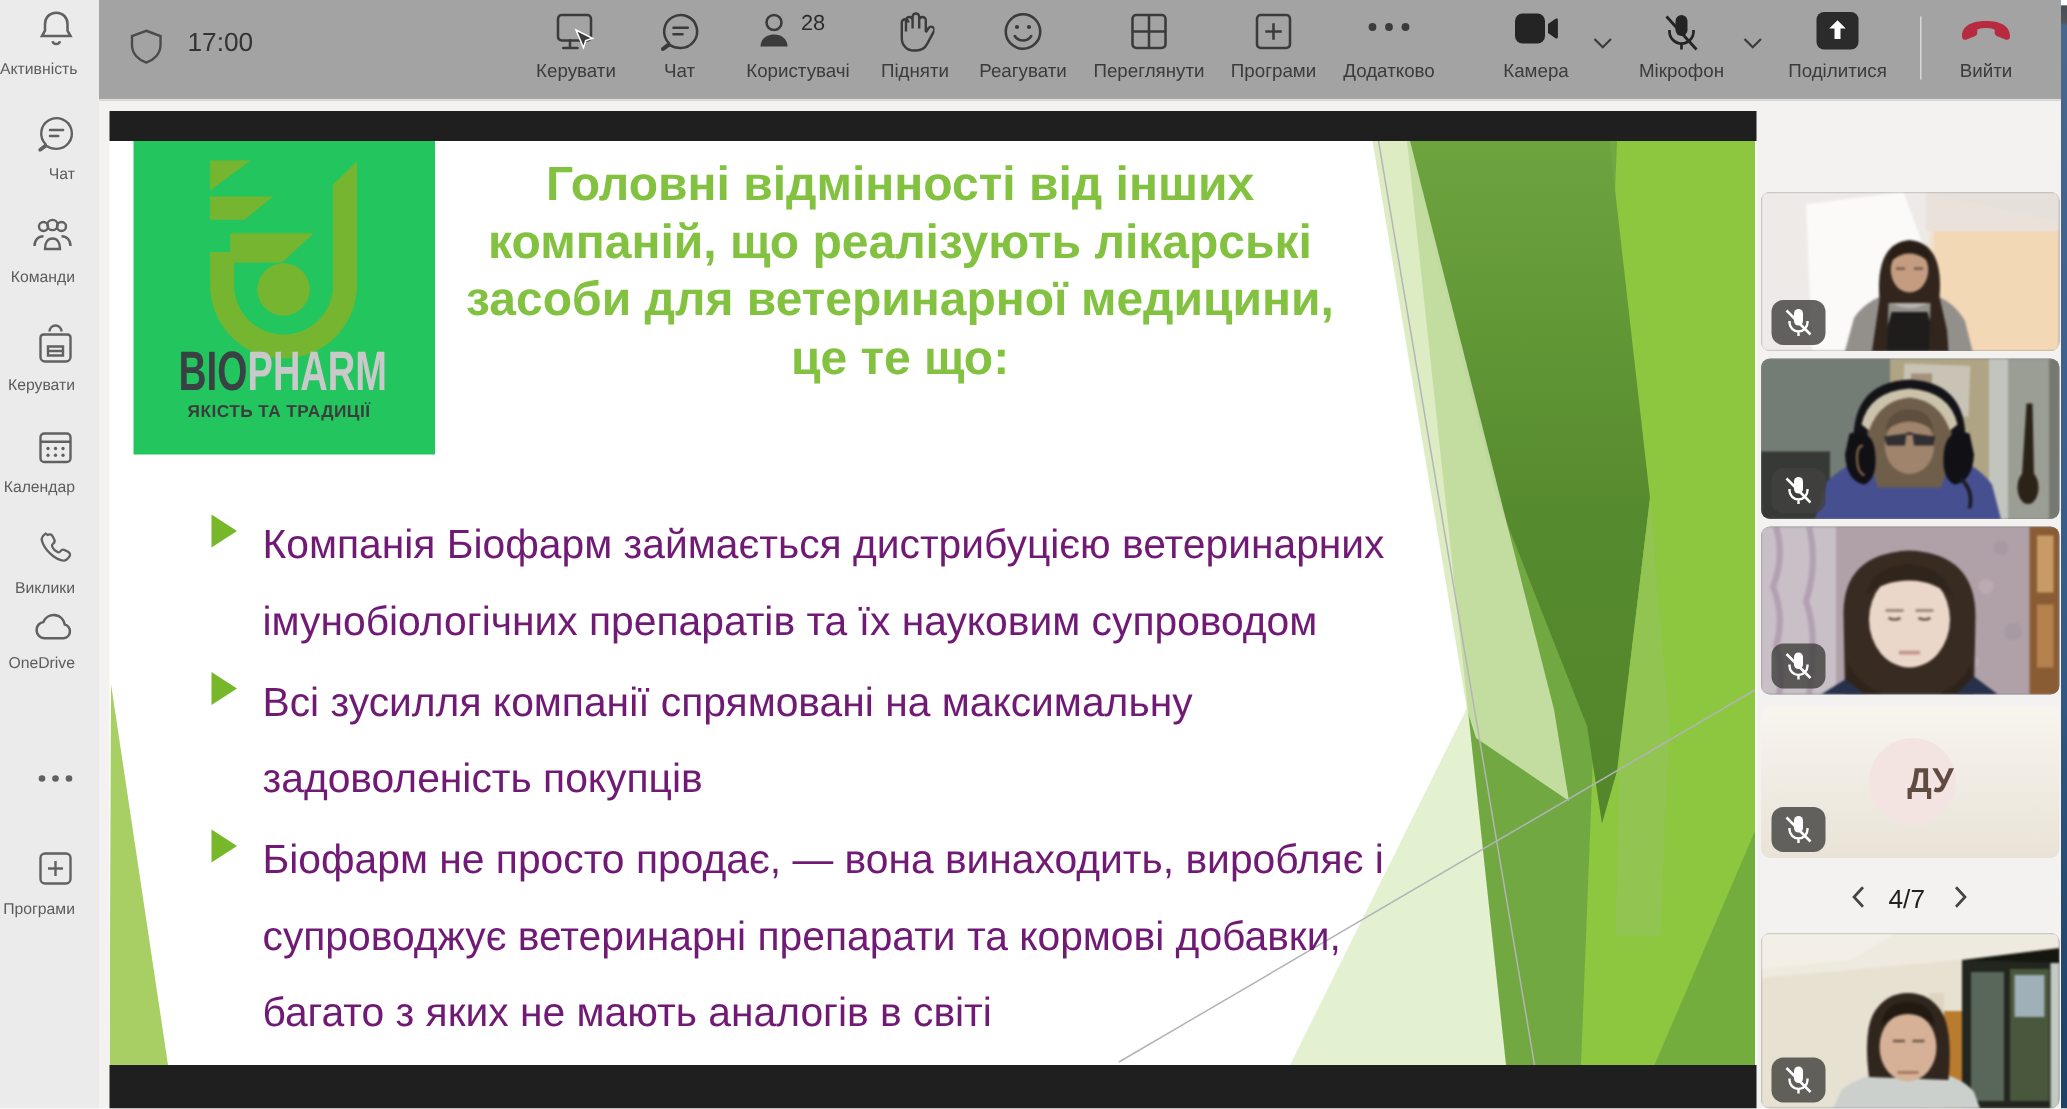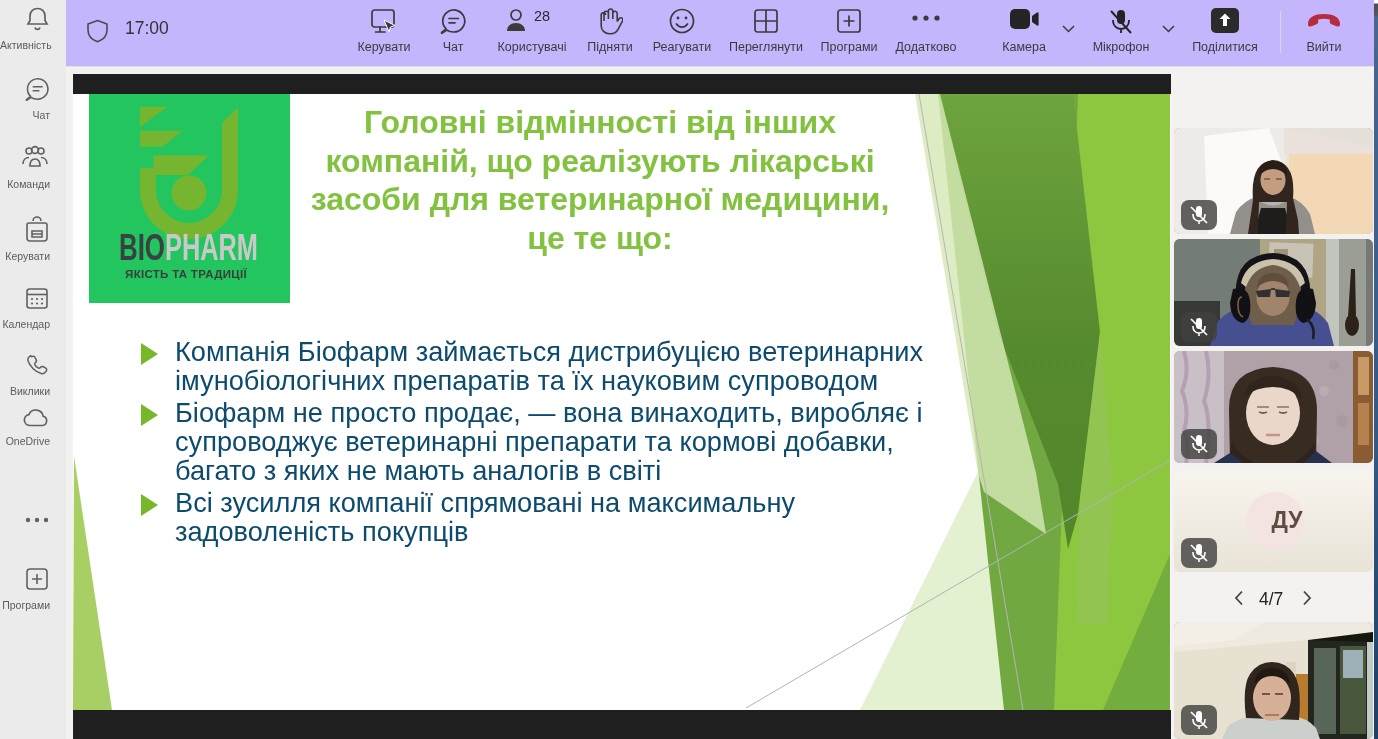--- a/index.html
+++ b/index.html
@@ -1,36 +1,36 @@
 <!DOCTYPE html>
 <html><head>
 <meta charset="utf-8">
 <style>
   * { margin:0; padding:0; box-sizing:border-box; }
   html,body { width:1378px; height:739px; overflow:hidden; font-family:"Liberation Sans", sans-serif; }
   #app { position:relative; width:1378px; height:739px; background:#f3f2f1; }
   
-  #topbar { position:absolute; left:66px; top:0; width:1308px; height:67px; background:#c4b5fd; border-bottom:1px solid #e0e0e0; }
+  #topbar { position:absolute; left:66px; top:0; width:1308px; height:67px; background:#a3a3a3; border-bottom:1px solid #e0e0e0; }
   .tb-item { position:absolute; top:0; text-align:center; color:#3b3b3b; }
   .tb-label { position:absolute; top:40px; width:160px; left:50%; transform:translateX(-50%); font-size:12.5px; color:#3b3b3b; }
   .tb-ic { position:absolute; top:7px; left:50%; transform:translateX(-50%); }
   #clock { position:absolute; left:59px; top:18px; font-size:17.5px; color:#333; }
   
   #rail { position:absolute; left:0; top:0; width:66px; height:739px; background:#ebebeb; z-index:5; }
   .rl-item { position:absolute; left:0; width:50px; text-align:right; color:#616161; }
   .rl-label { font-size:10.5px; margin-top:3px; color:#5c5c5c; white-space:nowrap; }
   
   #stage { position:absolute; left:66px; top:67px; width:1308px; height:672px; background:#f3f2f1; }
   
   #slidewin { position:absolute; left:7px; top:7px; width:1098px; height:665px; }
   .blackbar { position:absolute; left:0; width:1098px; background:#1f1f1f; }
   #slide { position:absolute; left:0; top:20px; width:1098px; height:616px; background:#fff; overflow:hidden; }
   #logobox { position:absolute; left:16px; top:0; width:201px; height:209px; background:#22c55e; }
   #title { position:absolute; left:227px; top:9px; width:600px; text-align:center; color:#82c240; font-weight:bold; font-size:32px; line-height:38.5px; letter-spacing:0px; }
-  .bullets { position:absolute; left:68px; top:243px; width:810px; color:#0c4a6e; font-size:27.2px; line-height:29px; }
+  .bullets { position:absolute; left:68px; top:243px; width:810px; color:#701a75; font-size:27.2px; line-height:51px; }
   .bi { position:relative; padding-left:34px; margin-bottom:3px; }
   .bi:before { content:""; position:absolute; left:0; top:6px; width:0; height:0; border-left:17px solid #76b82a; border-top:11px solid transparent; border-bottom:11px solid transparent; }
   
   .tile { position:absolute; left:1108px; width:199px; border-radius:6px; overflow:hidden; background:#888; }
   .tile > svg { filter:blur(0.6px); }
   .mic { position:absolute; left:7px; bottom:4px; width:36px; height:30px; border-radius:8px; background:rgba(66,66,64,0.82); }
   .mic svg { position:absolute; left:6px; top:3px; }
   #pager { position:absolute; left:1108px; top:517px; width:199px; height:30px; }
   
   #edge { position:absolute; left:1374px; top:0; width:4px; height:739px; background:linear-gradient(#ffffff 0px, #fff 3px, #4a4f55 4px, #51565c 15px, #49678e 17px, #3d6090 35%, #335a85 60%, #274c74 80%, #1f3f66 100%); }
@@ -82,22 +82,22 @@
               <path d="M51,74 L51,96 a49,49 0 0 0 98,0 L149,13.5 L133,29 L133,96 a33,33 0 0 1 -66,0 L67,74 Z"></path>
             </g>
             <text x="30" y="166" font-size="37" font-weight="bold" fill="#3a4145" textLength="46" lengthAdjust="spacingAndGlyphs">BIO</text>
             <text x="76" y="166" font-size="37" font-weight="bold" fill="#c9c9c9" textLength="93" lengthAdjust="spacingAndGlyphs">PHARM</text>
             <text x="97" y="184" font-size="11.5" font-weight="bold" fill="#3c3c3c" text-anchor="middle" style="letter-spacing:0.3px">ЯКІСТЬ ТА ТРАДИЦІЇ</text>
           </svg>
         </div>
         <div id="title">Головні відмінності від інших<br>компаній, що реалізують лікарські<br>засоби для ветеринарної медицини,<br>це те що:</div>
         <div class="bullets">
           <div class="bi">Компанія Біофарм займається дистрибуцією ветеринарних імунобіологічних препаратів та їх науковим супроводом</div>
+          <div class="bi">Всі зусилля компанії спрямовані на максимальну задоволеність покупців</div>
           <div class="bi">Біофарм не просто продає, — вона винаходить, виробляє і супроводжує ветеринарні препарати та кормові добавки, багато з яких не мають аналогів в світі</div>
-          <div class="bi">Всі зусилля компанії спрямовані на максимальну задоволеність покупців</div>
         </div>
       </div>
     </div>
 
     <div class="tile" id="t1" style="top:61px; height:106px;">
       <svg width="199" height="106" viewBox="0 0 199 106">
         <rect width="199" height="106" fill="#f1e2cf"></rect>
         <polygon points="0,0 118,0 98,106 0,106" fill="#edeae8"></polygon>
         <rect x="115" y="0" width="84" height="106" fill="#f3d8b6"></rect>
         <rect x="110" y="0" width="89" height="26" fill="#eae2da"></rect>

